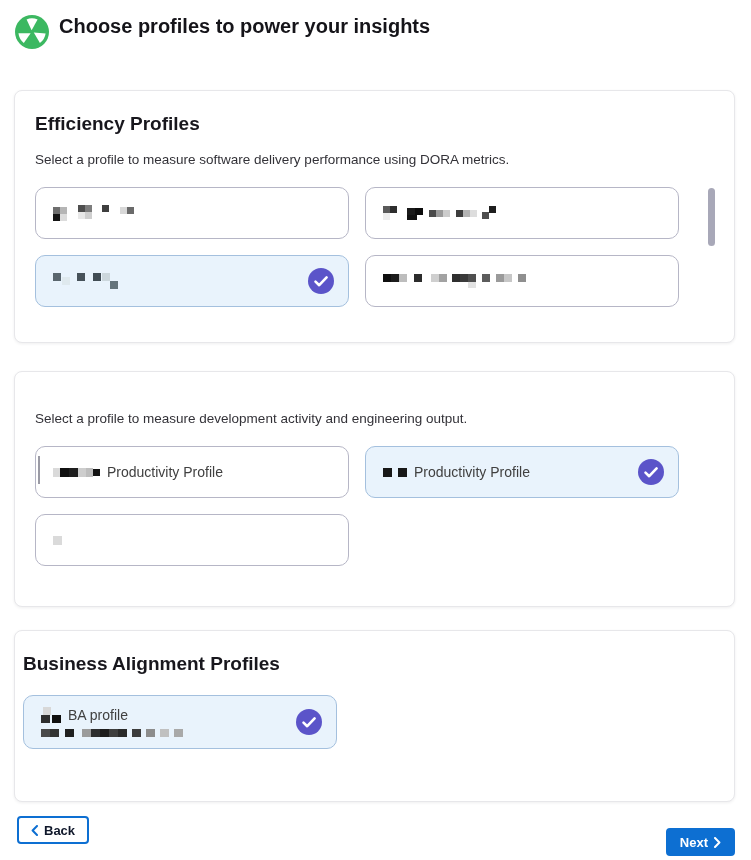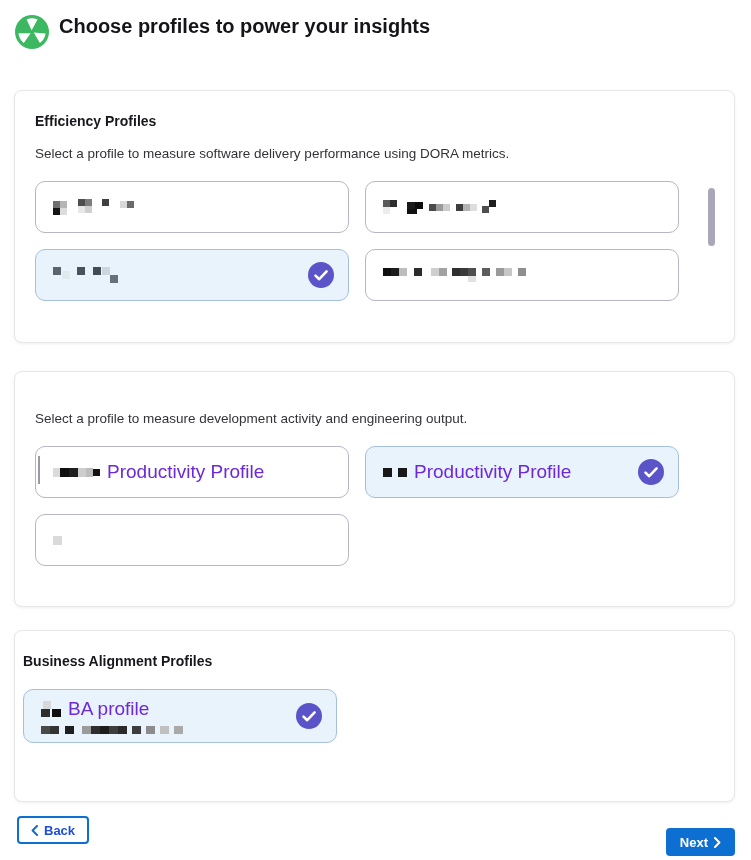--- a/index.html
+++ b/index.html
@@ -19,57 +19,57 @@
   
   .panel {
     position: absolute; left: 14px; width: 721px; background: #fff;
     border: 1px solid #e7e7ea; border-radius: 8px;
     box-shadow: 0 1px 3px rgba(31,30,36,.07);
     padding: 22px 20px 20px 20px;
   }
   .panel-0 { top: 90px;  height: 253px; }
   .panel-1 { top: 371px; height: 236px; }
   .panel-2 { top: 630px; height: 172px; padding-left: 8px; }
-  .section-title { font-size: 14px; font-weight: 700; color: #18171d; }
+  .section-title { font-size: 19px; font-weight: 700; color: #18171d; }
   .section-desc  { font-size: 13.5px; color: #333238; margin-top: 17px; }
 
   .grid {
     margin-top: 20px; display: grid;
     grid-template-columns: 314px 314px; column-gap: 16px; row-gap: 16px;
   }
   .card {
     position: relative; height: 52px; background: #fff;
     border: 1px solid #b6b6c6; border-radius: 10px;
     display: flex; align-items: center; padding: 0 14px 0 17px;
     cursor: pointer;
   }
   .panel-2 .card { height: 54px; }
   .card.selected { background: #e9f3fc; border-color: #a4c0de; }
 
   .card-body { display: flex; flex-direction: column; justify-content: center; }
   .card-row { display: flex; align-items: center; }
   .card-row.row2 { margin-top: 6px; }
   .redact { position: relative; display: inline-block; }
   .redact span { position: absolute; }
-  .card-label { font-size: 19px; color: #6d28d9; margin-left: 7px; white-space: nowrap; }
+  .card-label { font-size: 14px; color: #404040; margin-left: 7px; white-space: nowrap; }
   .check { margin-left: auto; width: 26px; height: 26px; flex: 0 0 auto; }
   .vbar { position: absolute; left: 2px; top: 9px; width: 2px; height: 28px; background: #9b9ba5; }
 
   .scrollbar-thumb {
     position: absolute; right: 19px; top: 97px; width: 7px; height: 58px;
     background: #a8a8b8; border-radius: 4px;
   }
 
   
   .footer { position: absolute; left: 0; top: 816px; width: 100%; height: 28px; }
   .btn { display: inline-flex; align-items: center; gap: 6px; height: 28px;
     border-radius: 4px; font-family: "Liberation Sans", sans-serif;
     font-size: 13px; font-weight: 700; padding: 0 12px; cursor: pointer; }
   .btn-back { position: absolute; left: 17px; background: #fff;
-    border: 2px solid #0d6fd2; color: #1d4ed8; }
+    border: 2px solid #0d6fd2; color: #0f172a; }
   .btn-next { position: absolute; right: 16px; background: #0d6fd2;
     border: 2px solid #0d6fd2; color: #fff; margin-top: 12px; }
 </style>
 </head>
 <body>
 
 <div class="header">
   <svg class="logo" viewBox="0 0 34 34" aria-hidden="true">
     <circle cx="17" cy="17" r="17" fill="#3cb861"></circle>
     <g fill="#ffffff">

